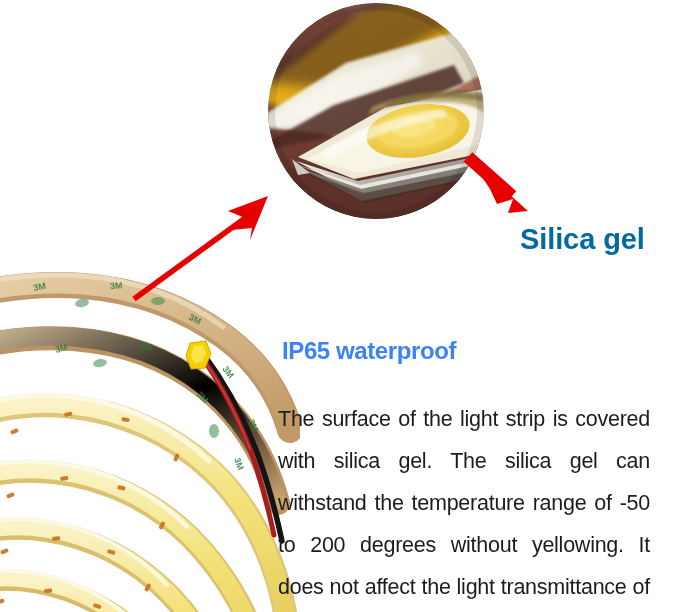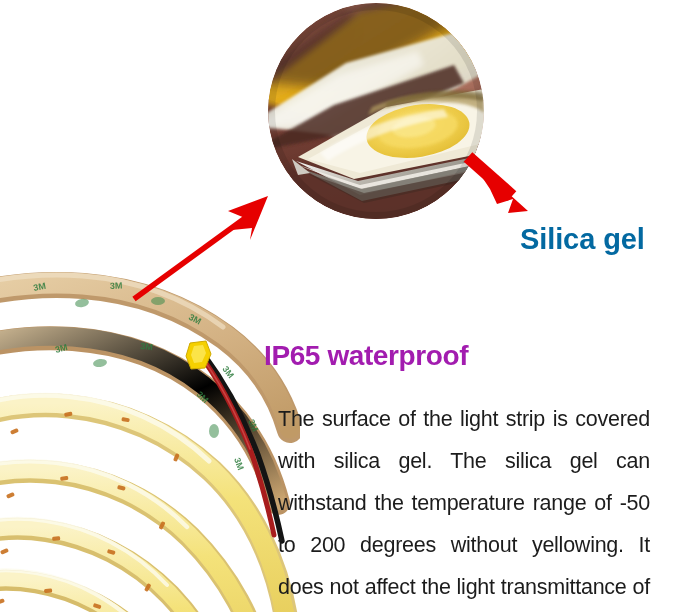--- a/index.html
+++ b/index.html
@@ -64,25 +64,25 @@
     font-size: 29px;
     font-weight: bold;
     color: #0369a1;
     letter-spacing: -0.1px;
     white-space: nowrap;
     margin-top: 18px;
   }
 
   .heading {
     position: absolute;
-    left: 264px;
+    left: 282px;
     top: 317px;
-    font-size: 28px;
+    font-size: 24px;
     font-weight: bold;
-    color: #a21caf;
+    color: #3b82f6;
     letter-spacing: -0.4px;
     white-space: nowrap;
   }
 
   .body-copy {
     position: absolute;
     left: 278px;
     top: 376px;
     width: 372px;
     font-size: 21.5px;

